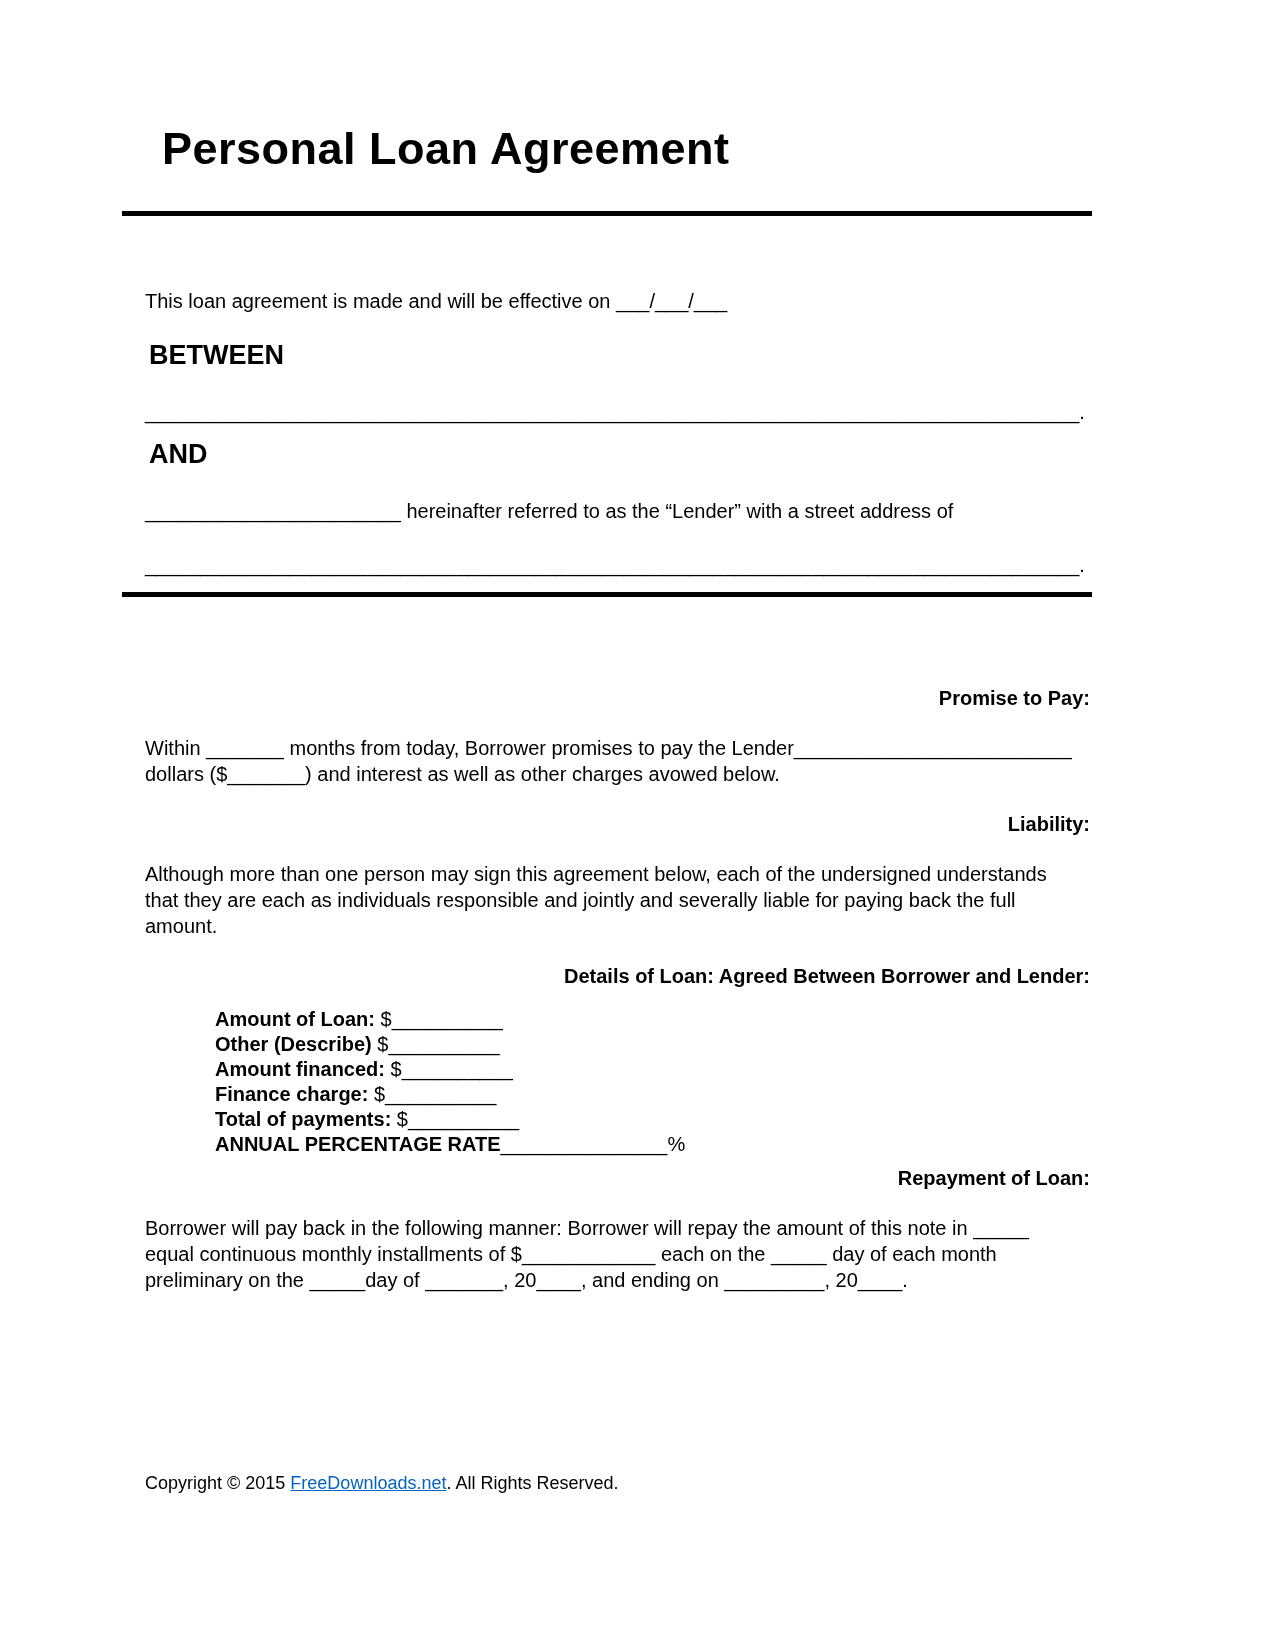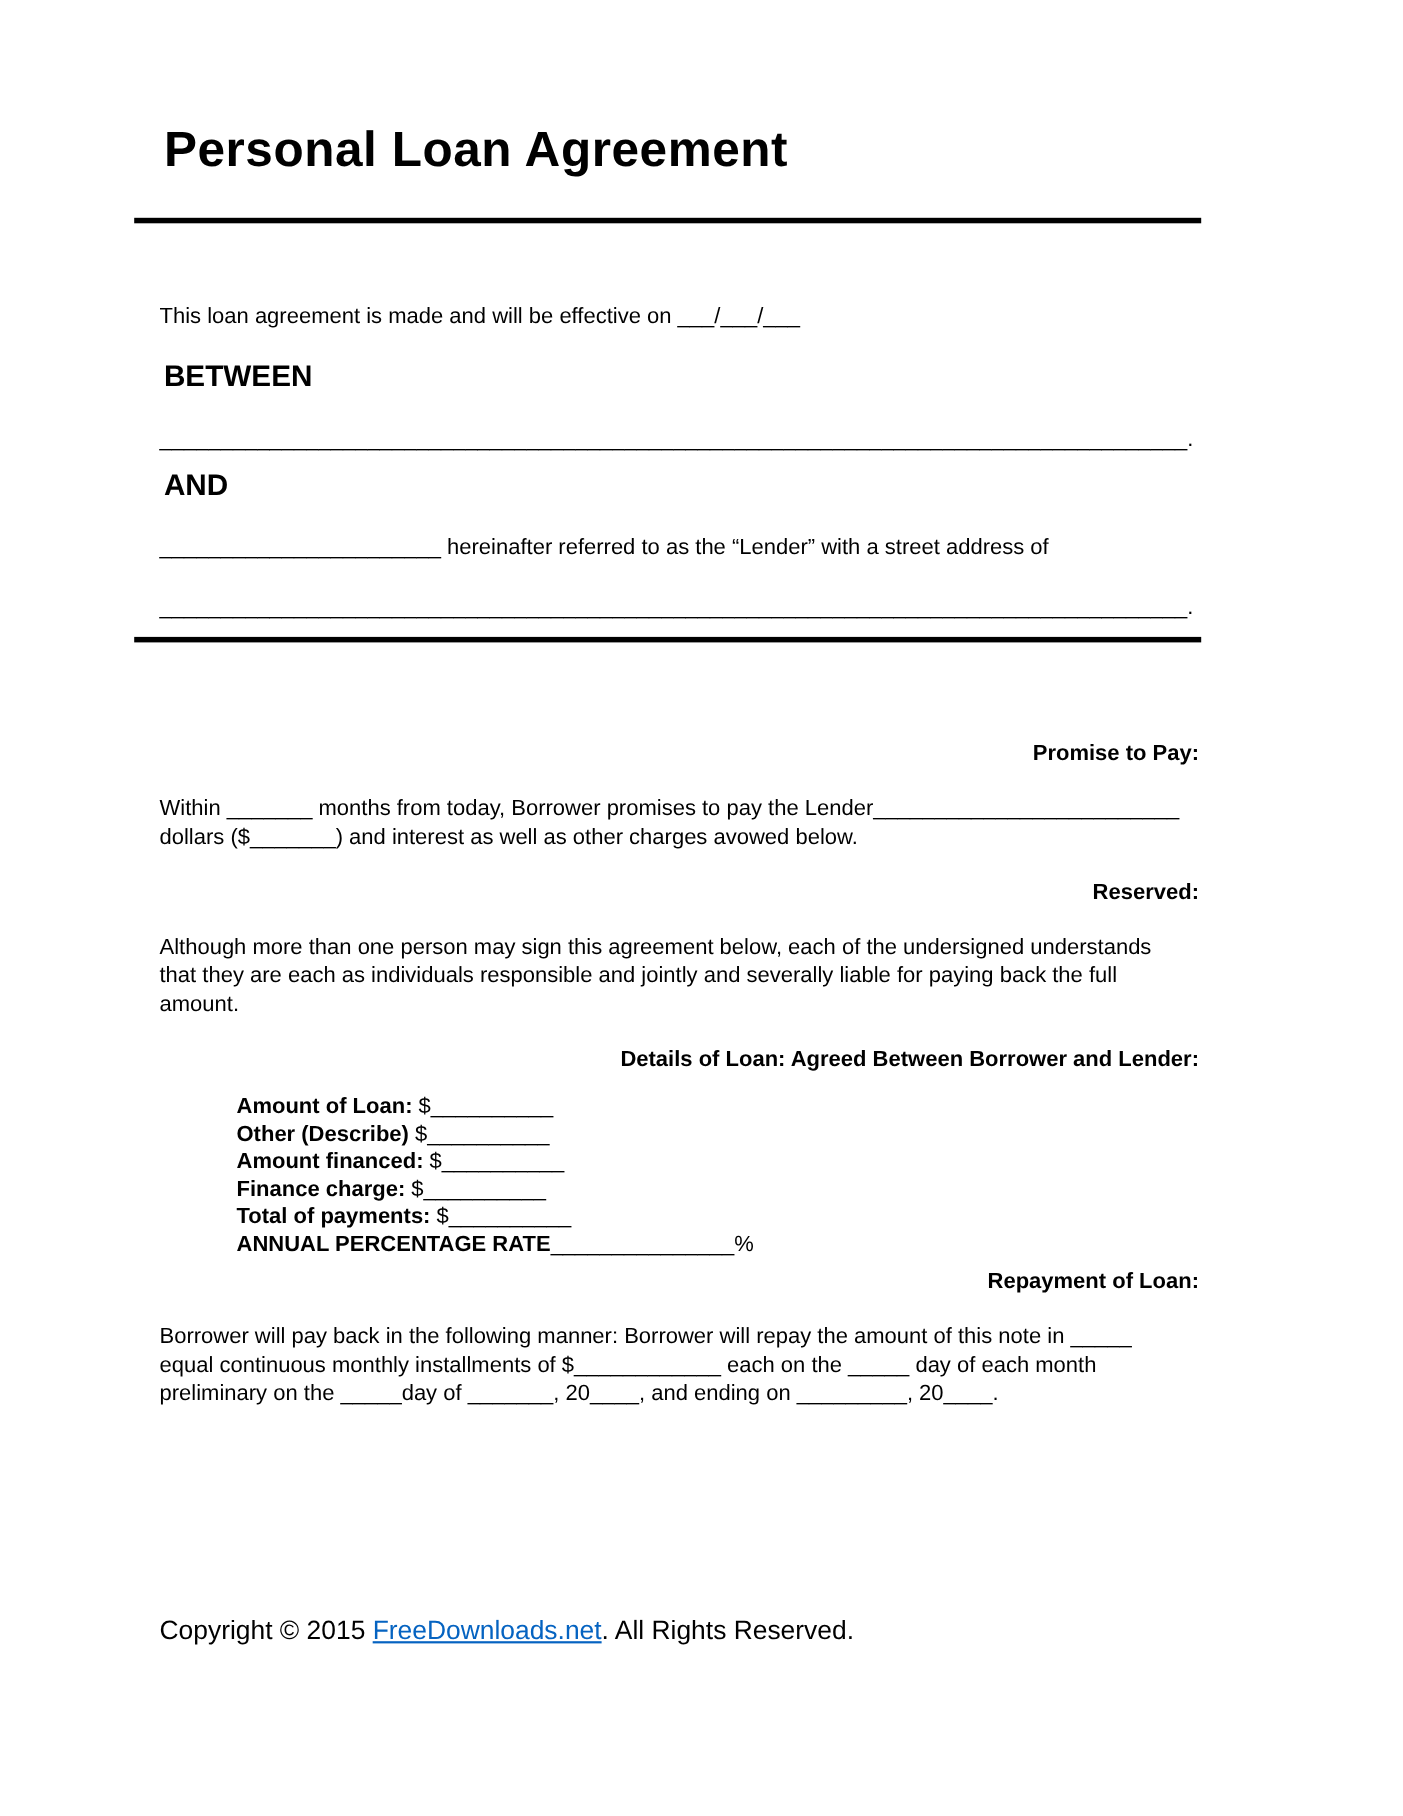--- a/index.html
+++ b/index.html
@@ -14,21 +14,21 @@
   }
   .content {
     margin-left: 145px;
     width: 945px;
     padding-top: 106px;
   }
   .doc-title {
     font-size: 45px;
     font-weight: bold;
     line-height: 52px;
-    margin: 4px;
+    margin: 17px;
     letter-spacing: 0.5px;
   }
   .rule {
     height: 5px;
     background: #000000;
     width: 970px;
     margin-left: -23px;
   }
   .title-rule { margin-top: 36px; }
   .terms-rule { margin-top: 14px; }
@@ -64,21 +64,21 @@
     font-size: 20px;
     line-height: 25px;
     margin-left: 70px;
     white-space: pre;
   }
   .detail-label { font-weight: bold; }
   .footer {
     position: absolute;
     left: 145px;
     top: 1470px;
-    font-size: 24px;
+    font-size: 18px;
     line-height: 26px;
   }
   .footer-link {
     color: #0563c1;
     text-decoration: underline;
     cursor: pointer;
   }
 </style>
 </head>
 <body>
@@ -97,21 +97,21 @@
     <h2 class="party-heading mt-and">AND</h2>
     <p class="body-text mt-28">_______________________ hereinafter referred to as the “Lender” with a street address of</p>
     <p class="body-text mt-28">____________________________________________________________________________________.</p>
 
     <div class="rule terms-rule"></div>
 
     <h3 class="section-heading mt-first-section">Promise to Pay:</h3>
     <p class="body-text multiline mt-22">Within _______ months from today, Borrower promises to pay the Lender_________________________
 dollars ($_______) and interest as well as other charges avowed below.</p>
 
-    <h3 class="section-heading mt-22">Reserved:</h3>
+    <h3 class="section-heading mt-22">Liability:</h3>
     <p class="body-text multiline mt-22">Although more than one person may sign this agreement below, each of the undersigned understands
 that they are each as individuals responsible and jointly and severally liable for paying back the full
 amount.</p>
 
     <h3 class="section-heading mt-22">Details of Loan: Agreed Between Borrower and Lender:</h3>
     <div class="loan-details">
       <div class="detail-row"><span class="detail-label">Amount of Loan:</span><span class="detail-value"> $__________</span></div>
       <div class="detail-row"><span class="detail-label">Other (Describe)</span><span class="detail-value"> $__________</span></div>
       <div class="detail-row"><span class="detail-label">Amount financed:</span><span class="detail-value"> $__________</span></div>
       <div class="detail-row"><span class="detail-label">Finance charge:</span><span class="detail-value"> $__________</span></div>

